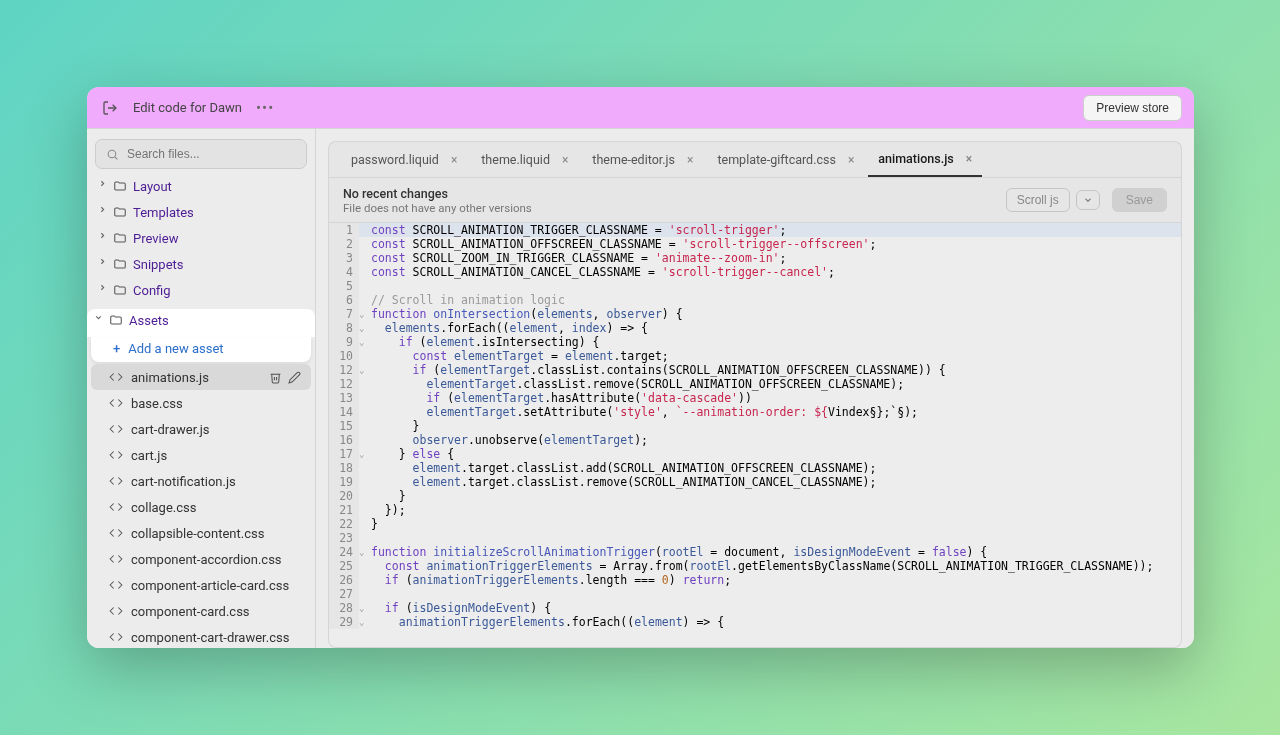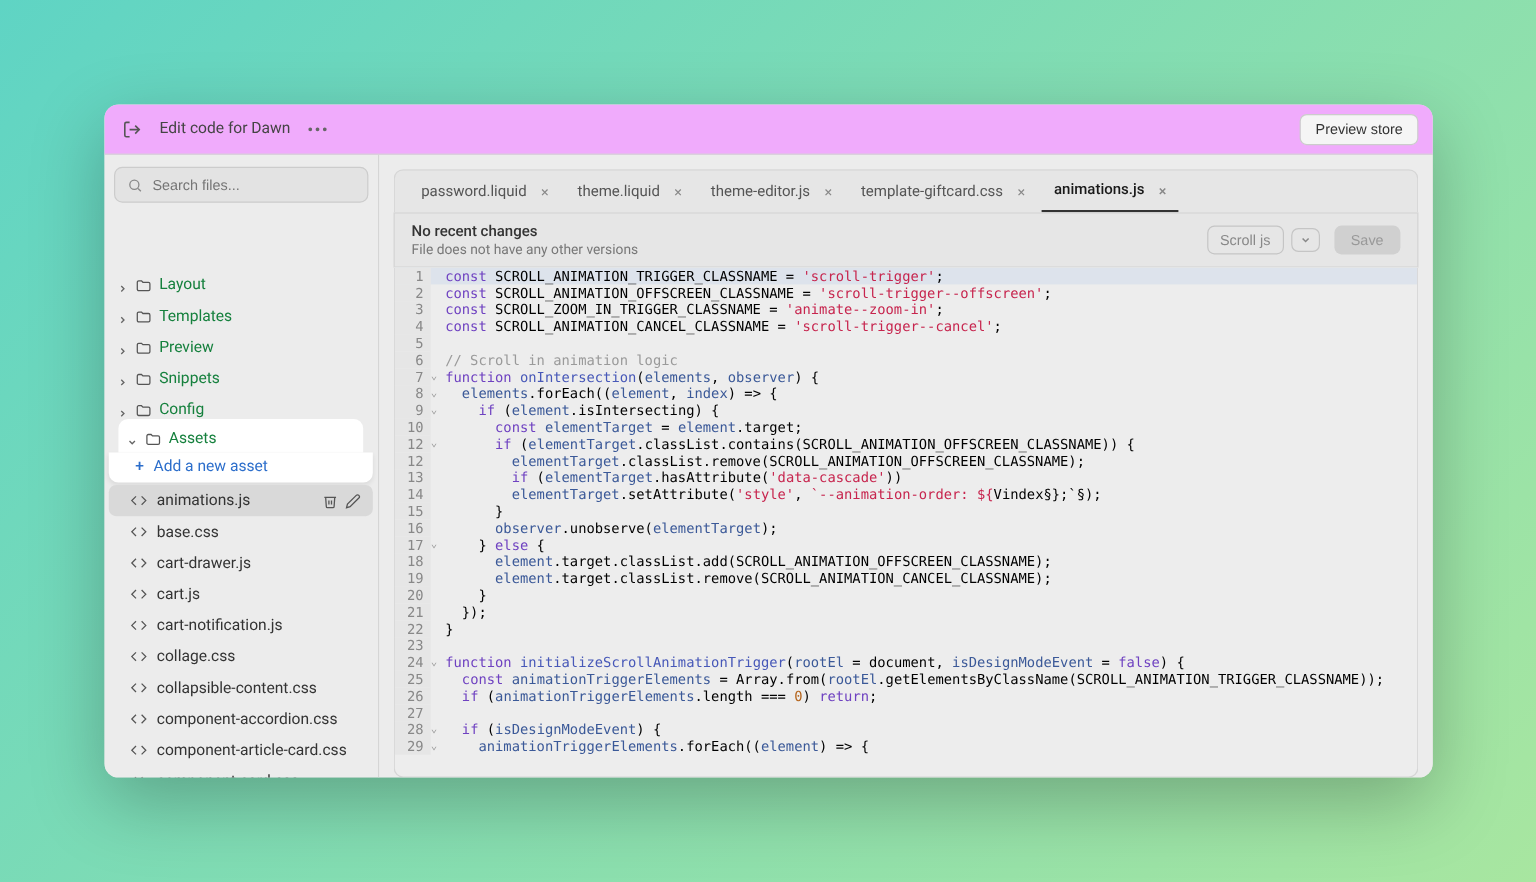--- a/index.html
+++ b/index.html
@@ -43,21 +43,20 @@
   cursor: pointer;
 }
 .main { flex: 1; display: flex; overflow: hidden; }
 .sidebar {
   width: 229px;
   background: #ececec;
   border-right: 1px solid #d5d5d5;
   display: flex;
   flex-direction: column;
   overflow: hidden;
-  gap: 40px;
 }
 .search-wrap { padding: 10px 8px; }
 .search {
   width: 100%;
   height: 30px;
   background: #e3e3e3;
   border: 1px solid #ccc;
   border-radius: 7px;
   display: flex;
   align-items: center;
@@ -68,32 +67,32 @@
   flex: 1;
   background: transparent;
   border: none;
   outline: none;
   font-size: 12px;
   color: #666;
 }
 .tree { flex: 1; overflow-y: auto; }
 .tree-folder {
   display: flex;
-  align-items: flex-end;
+  align-items: flex-start;
   height: 26px;
   padding: 0 10px;
   gap: 6px;
   font-size: 13px;
-  color: #15803d;
+  color: #4c1d95;
   cursor: pointer;
 }
 .tree-folder.expanded-section {
   background: #fff;
   border-radius: 8px 8px 0 0;
-  margin: 0 12px;
+  margin: 0 0;
   padding: 4px 6px;
   height: 28px;
 }
 .add-asset-row {
   background: #fff;
   margin: 0 4px;
   border-radius: 0 0 8px 8px;
   padding: 4px 6px 6px 22px;
   display: flex;
   align-items: center;

